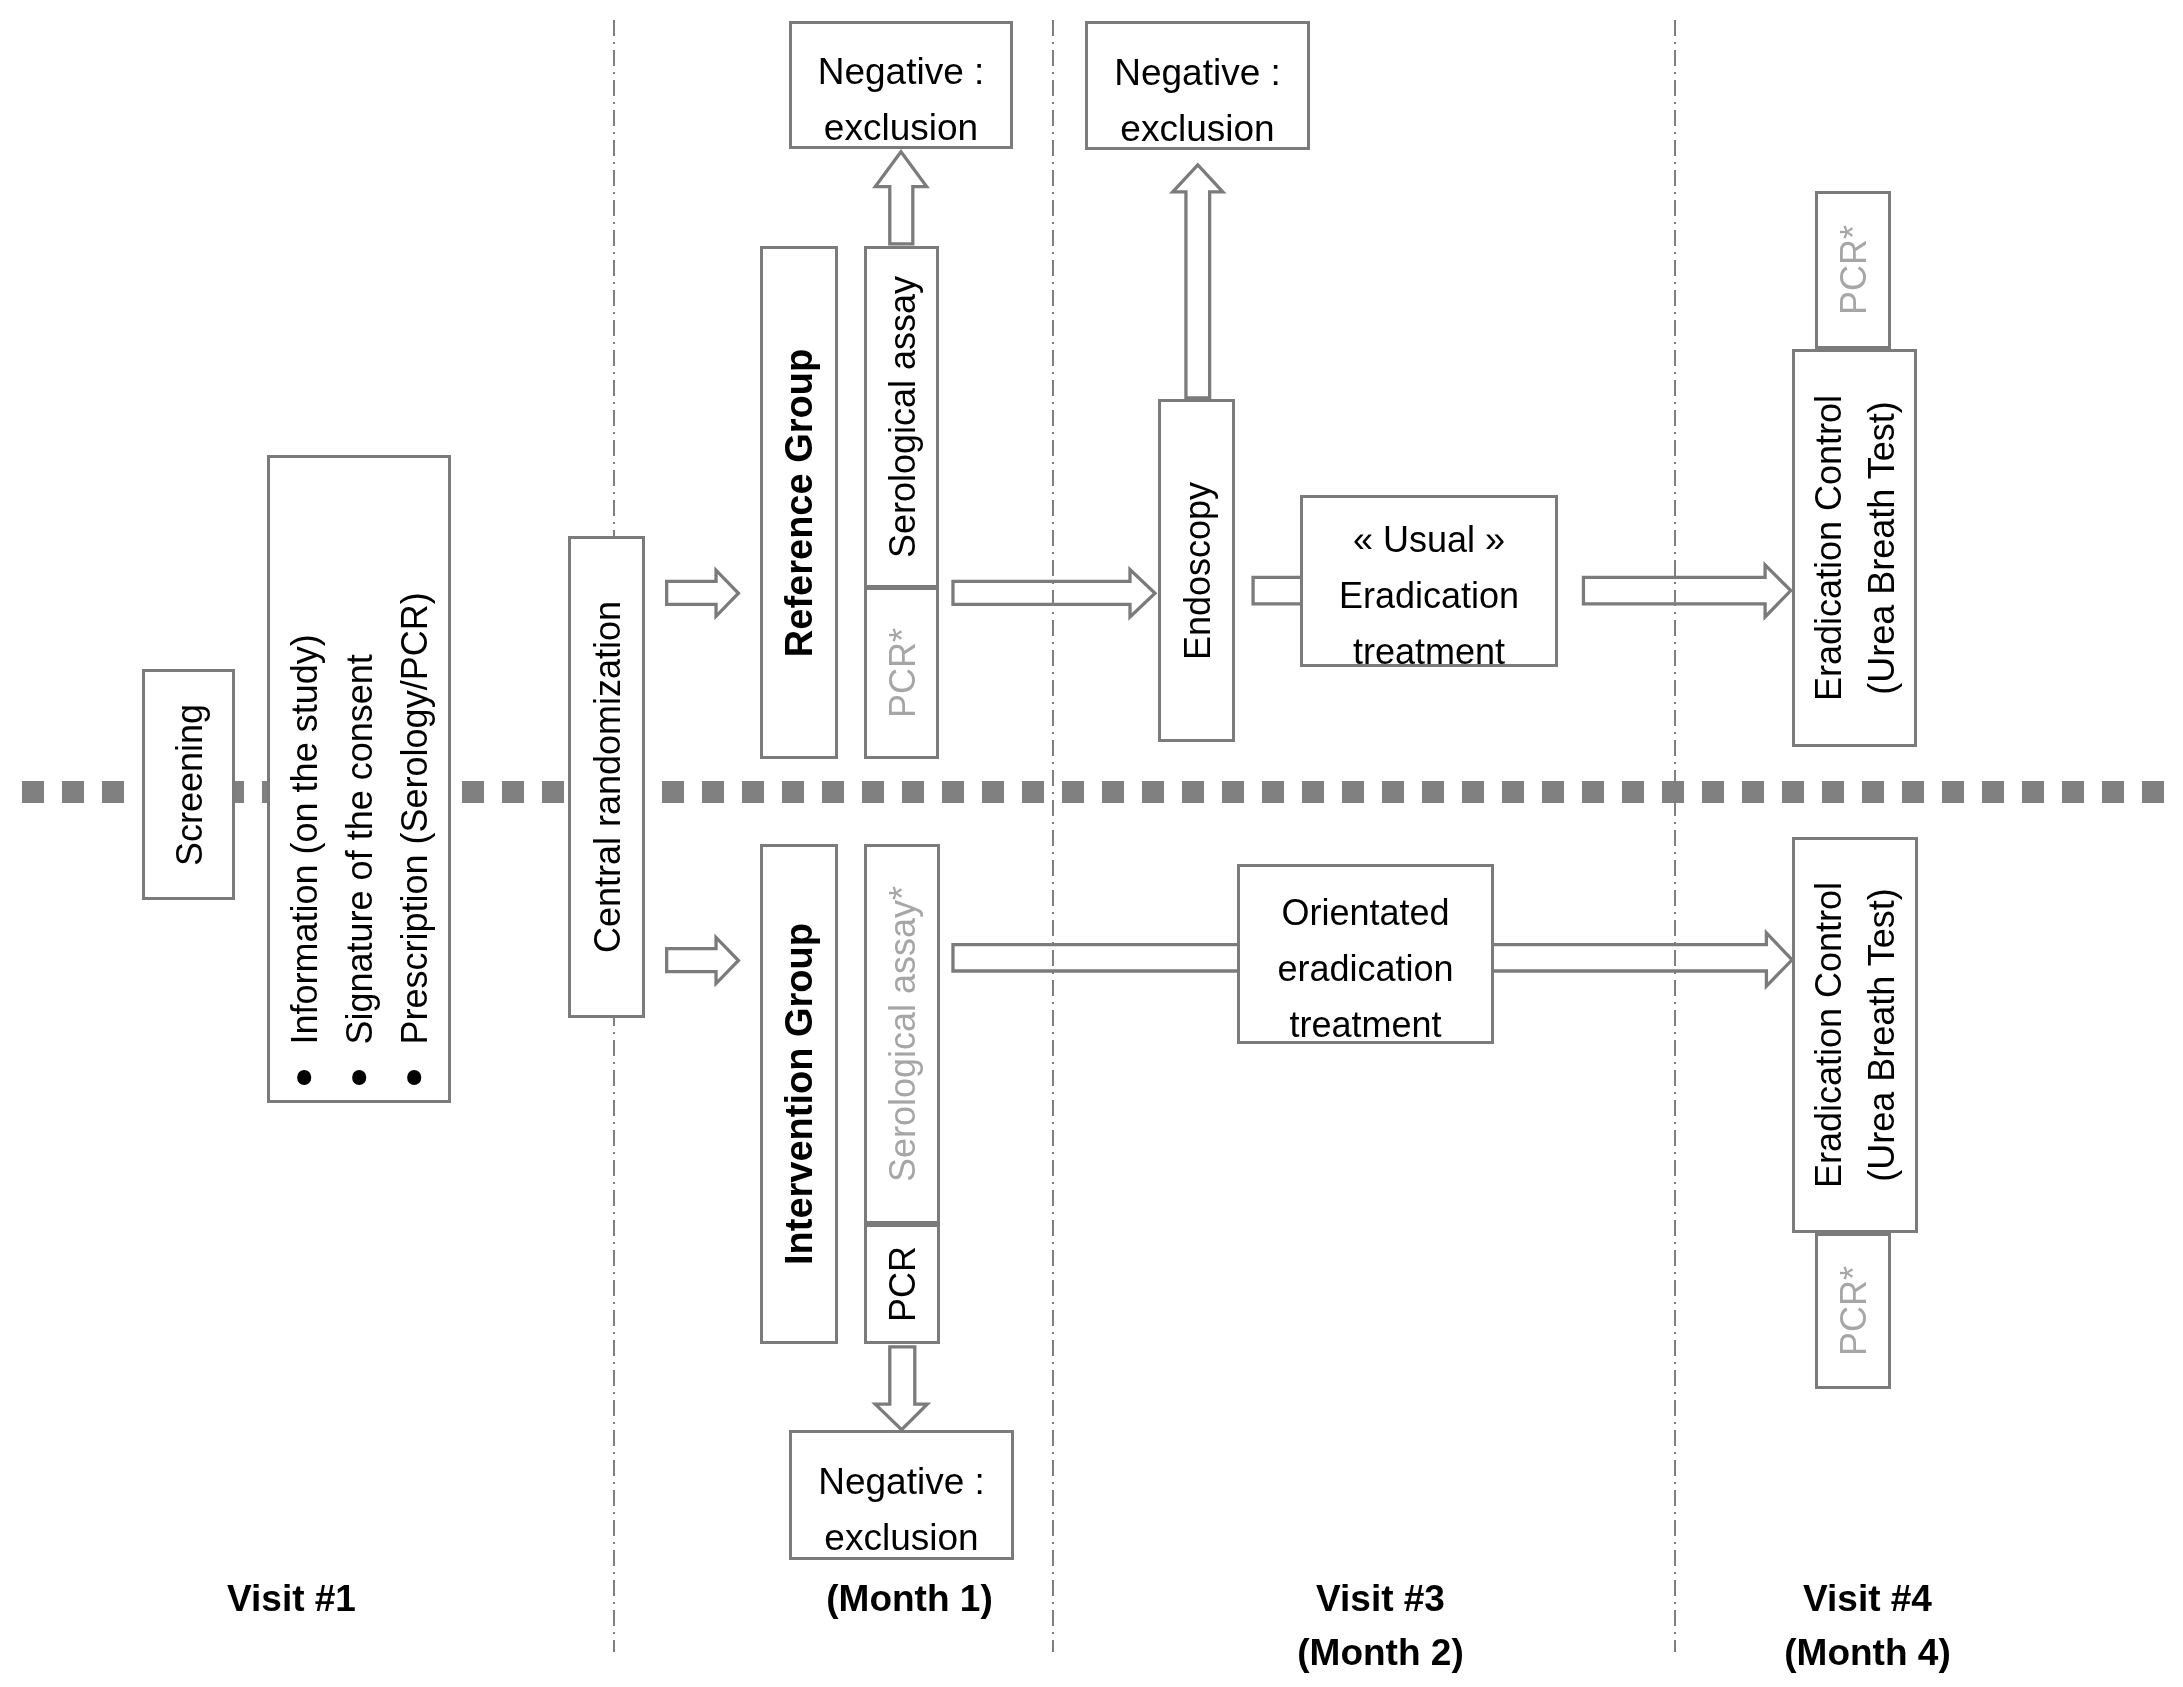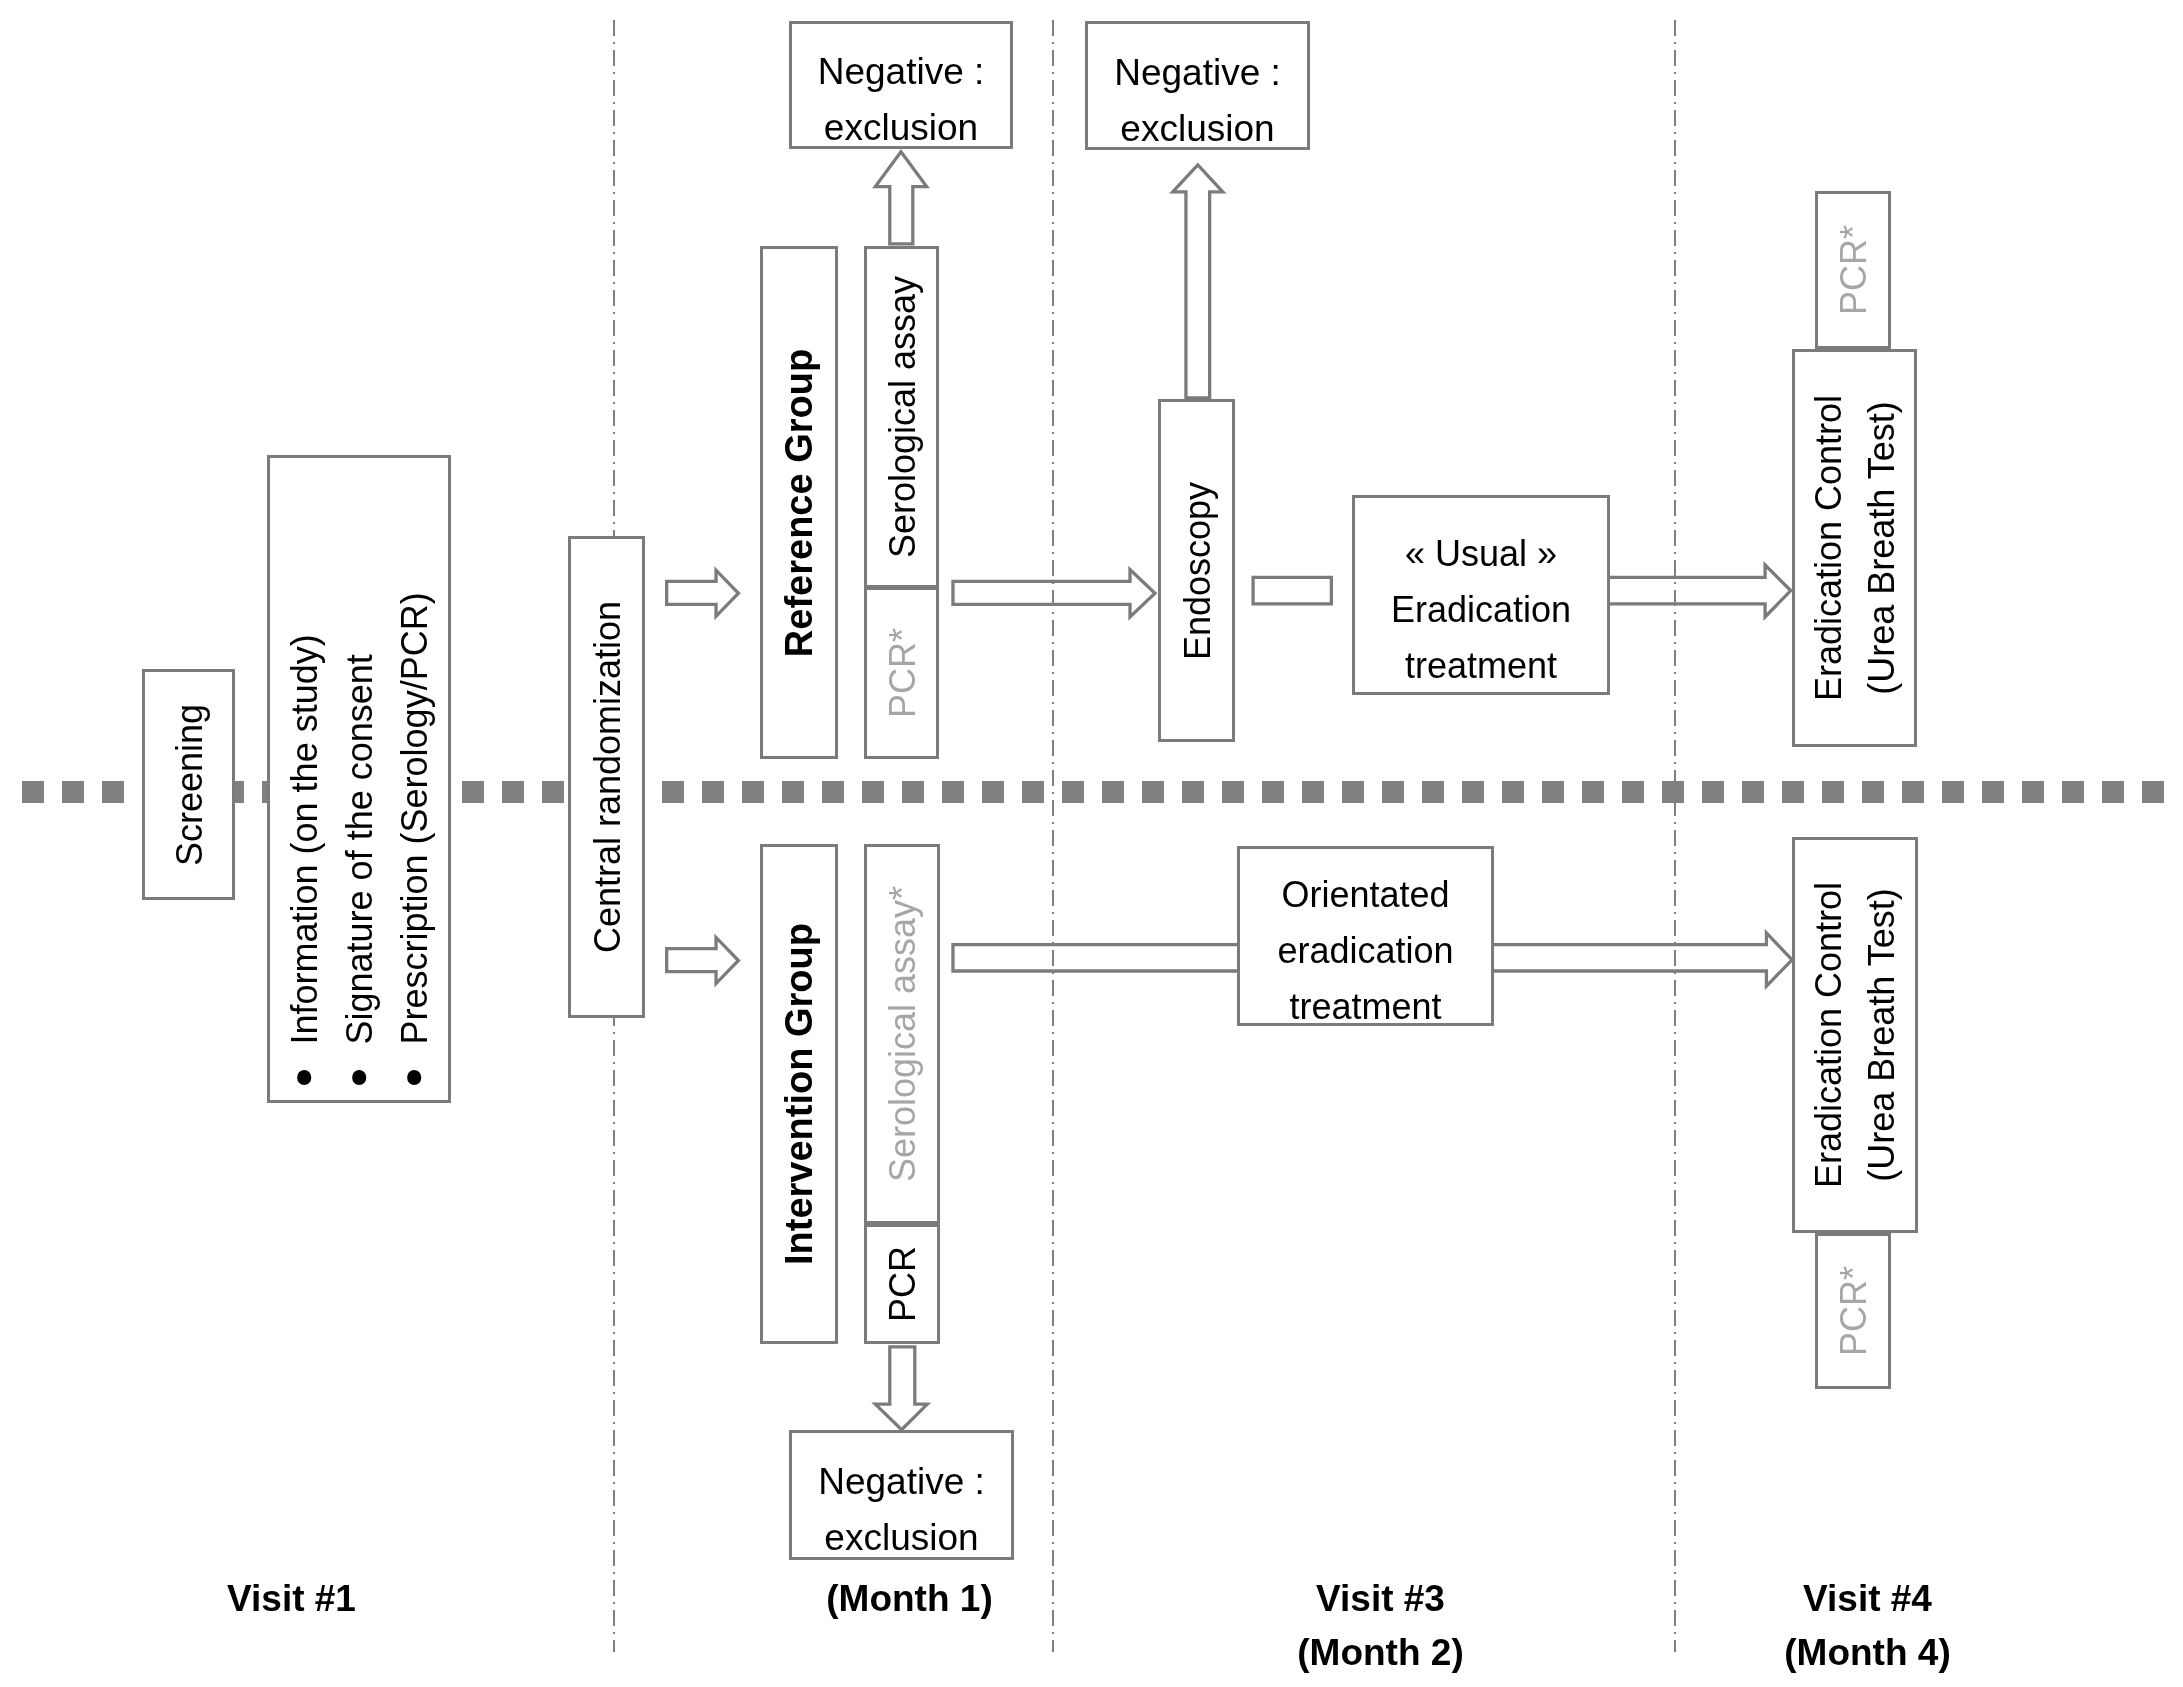--- a/index.html
+++ b/index.html
@@ -133,29 +133,29 @@
     <div class="hlines">
       <div>Negative :</div>
       <div>exclusion</div>
     </div>
   </div>
 
   <div class="box" style="left:1158px;top:399px;width:77px;height:343px">
     <div class="rot">Endoscopy</div>
   </div>
 
-  <div class="box" style="left:1352px;top:495px;width:258px;height:200px">
+  <div class="box" style="left:1300px;top:495px;width:258px;height:172px">
     <div class="hlines" style="font-size:36px">
       <div>« Usual »</div>
       <div>Eradication</div>
       <div>treatment</div>
     </div>
   </div>
 
-  <div class="box" style="left:1237px;top:846px;width:257px;height:180px">
+  <div class="box" style="left:1237px;top:864px;width:257px;height:180px">
     <div class="hlines" style="font-size:36px">
       <div>Orientated</div>
       <div>eradication</div>
       <div>treatment</div>
     </div>
   </div>
 
   <div class="box" style="left:1815px;top:191px;width:76px;height:158px">
     <div class="rot gray">PCR*</div>
   </div>

